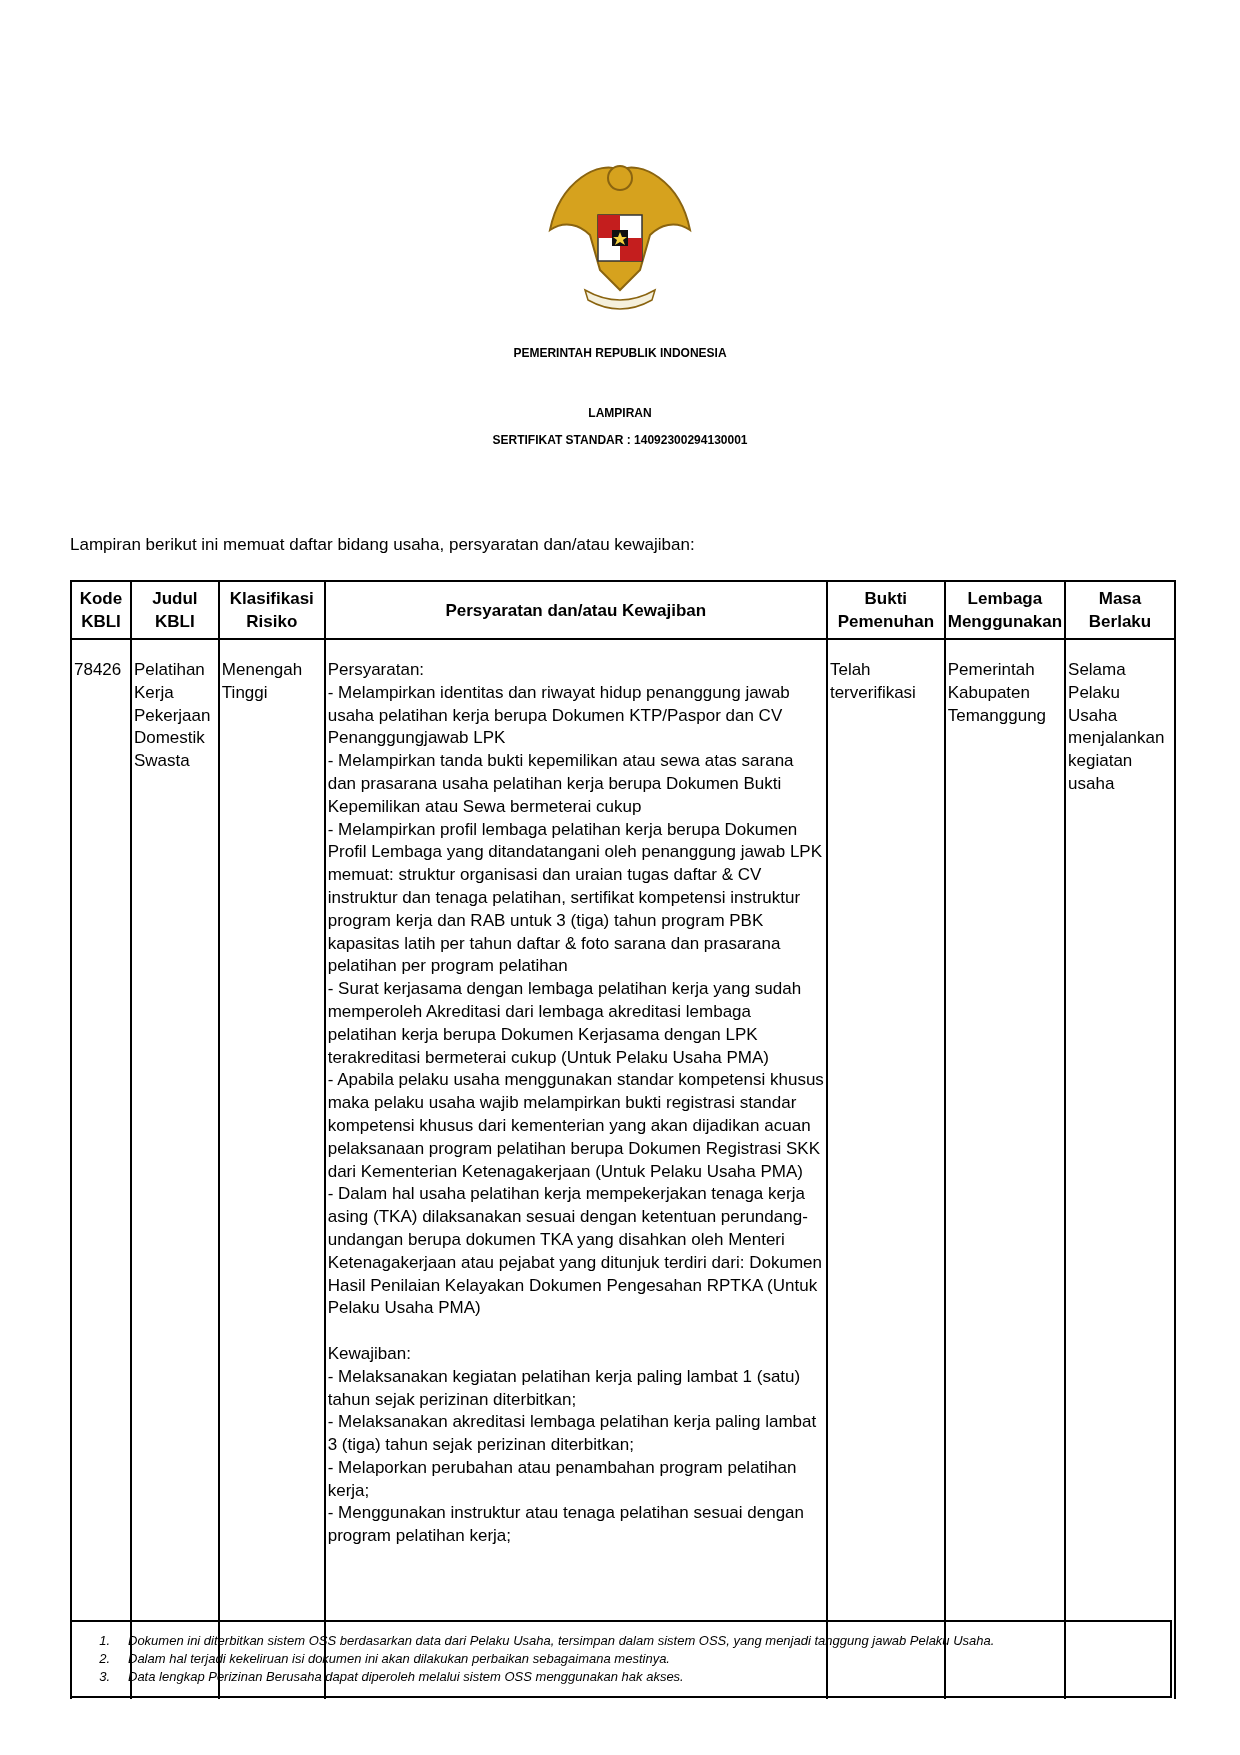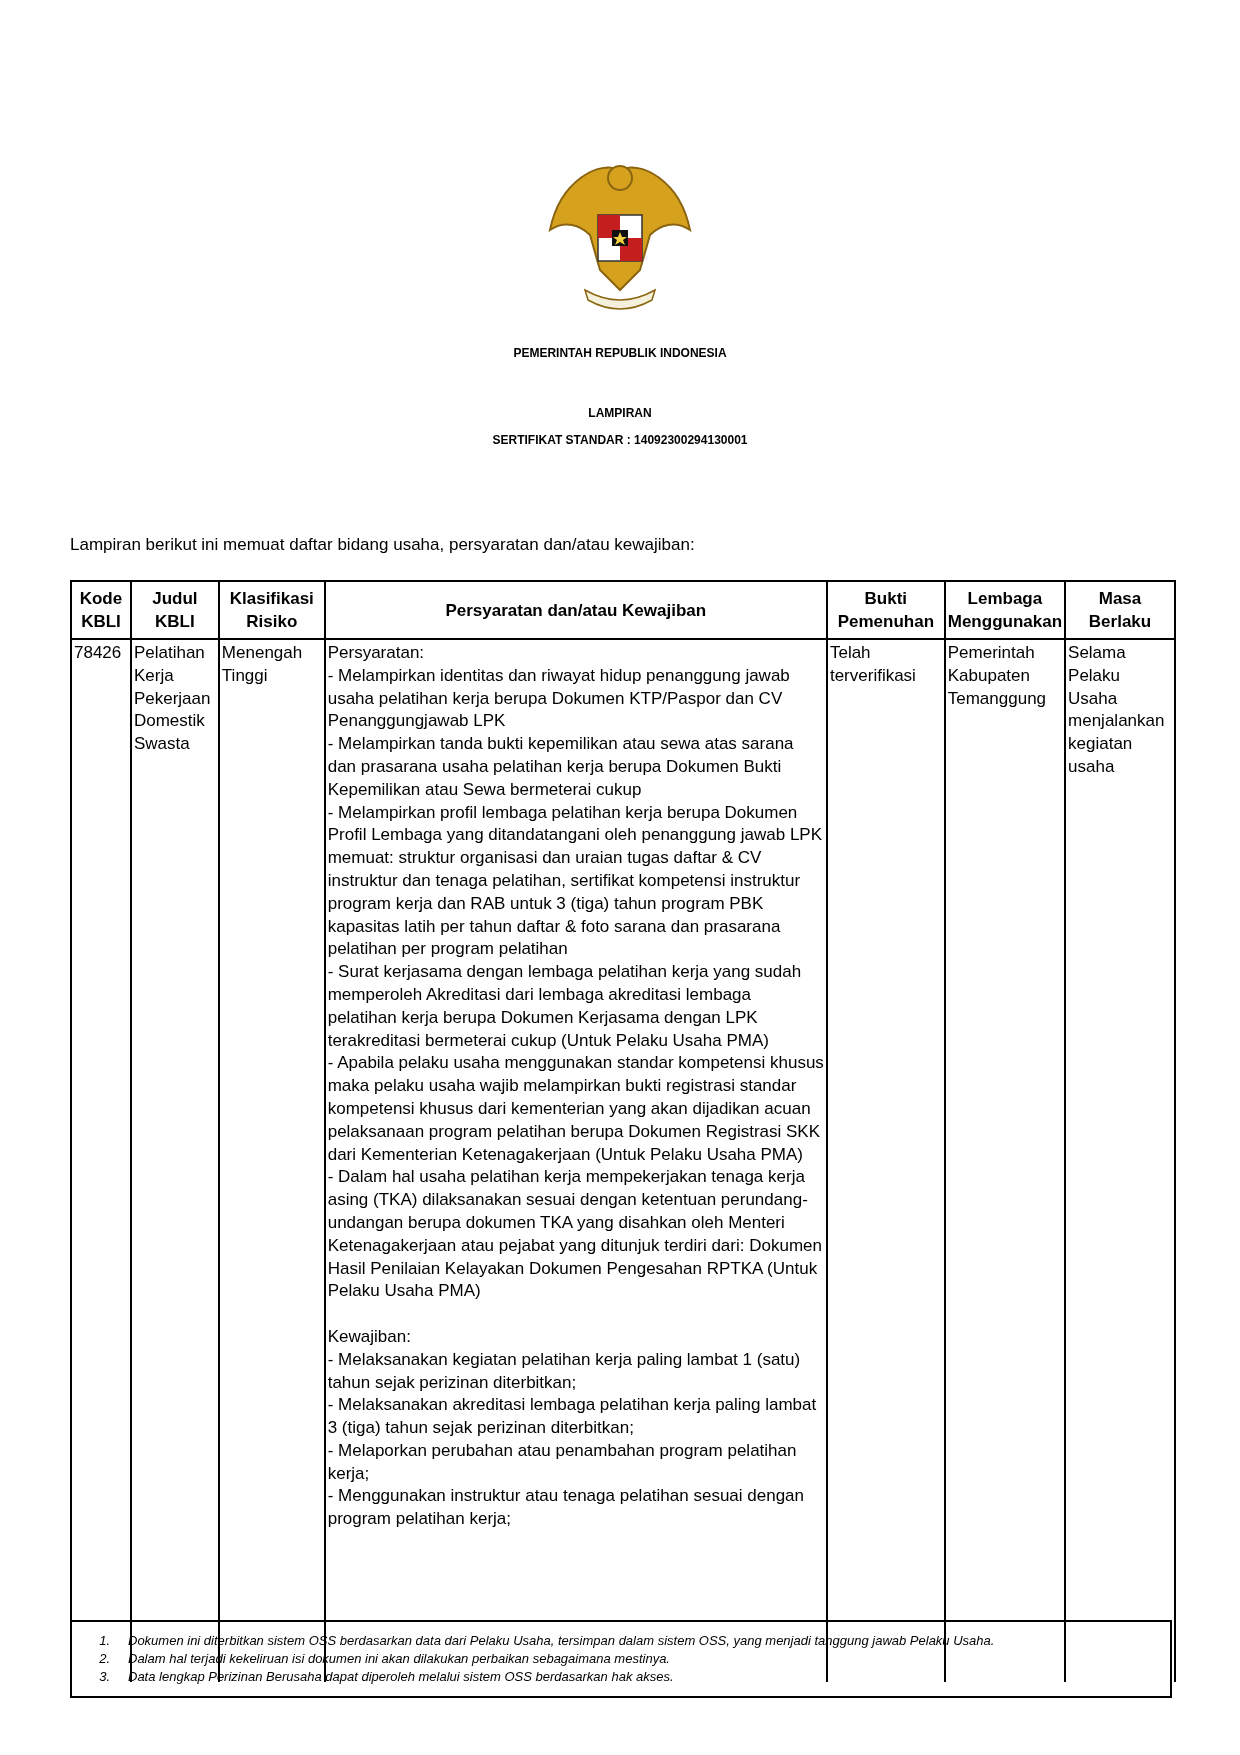--- a/index.html
+++ b/index.html
@@ -11,21 +11,21 @@
   .titles { position: absolute; left: 0; width: 1240px; text-align: center; font-weight: bold; font-size: 12px; }
   .t1 { top: 346px; }
   .t2 { top: 400px; line-height: 27px; }
   .intro { position: absolute; left: 70px; top: 535px; font-size: 17px; }
   table.main {
     position: absolute; left: 70px; top: 580px; width: 1106px;
     border-collapse: collapse; font-size: 17px; line-height: 22.8px;
   }
   table.main th, table.main td { border-left: 2px solid #000; border-right: 2px solid #000; vertical-align: top; padding: 0 2px; }
   table.main th { border-top: 2px solid #000; border-bottom: 2px solid #000; font-weight: bold; text-align: center; vertical-align: middle; height: 56px; line-height: 23px; }
-  table.main tr.body td { height: 1040px; padding-top: 2px; }
+  table.main tr.body td { height: 1040px; padding-top: 19px; }
   .col-kode { width: 54px; margin-top: 30px; }
   .col-judul { width: 82px; }
   .col-klas { width: 100px; }
   .col-pers { width: 500px; }
   .col-bukti { width: 112px; }
   .col-lemb { width: 110px; }
   .col-masa { width: 104px; }
   .req p { margin: 0; }
   .gap { height: 22.8px; }
   .notes {
@@ -102,15 +102,15 @@
   <div class="note">
       <span class="num">1.</span>
       <span>Dokumen ini diterbitkan sistem OSS berdasarkan data dari Pelaku Usaha, tersimpan dalam sistem OSS, yang menjadi tanggung jawab Pelaku Usaha.</span>
     </div>
   <div class="note">
       <span class="num">2.</span>
       <span>Dalam hal terjadi kekeliruan isi dokumen ini akan dilakukan perbaikan sebagaimana mestinya.</span>
     </div>
   <div class="note">
       <span class="num">3.</span>
-      <span>Data lengkap Perizinan Berusaha dapat diperoleh melalui sistem OSS berdasarkan hak akses.</span>
+      <span>Data lengkap Perizinan Berusaha dapat diperoleh melalui sistem OSS menggunakan hak akses.</span>
     </div>
 </div>
 
 </body></html>

